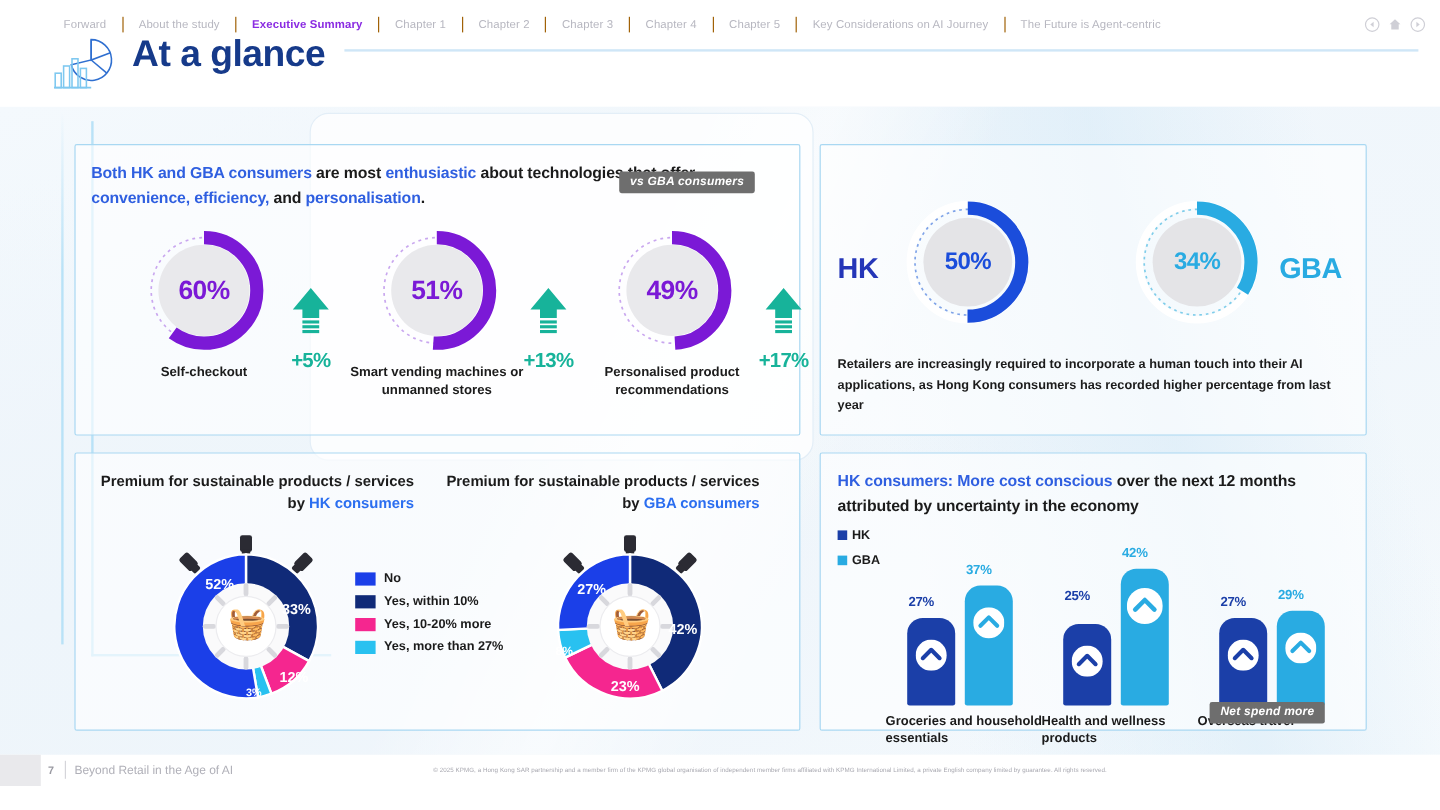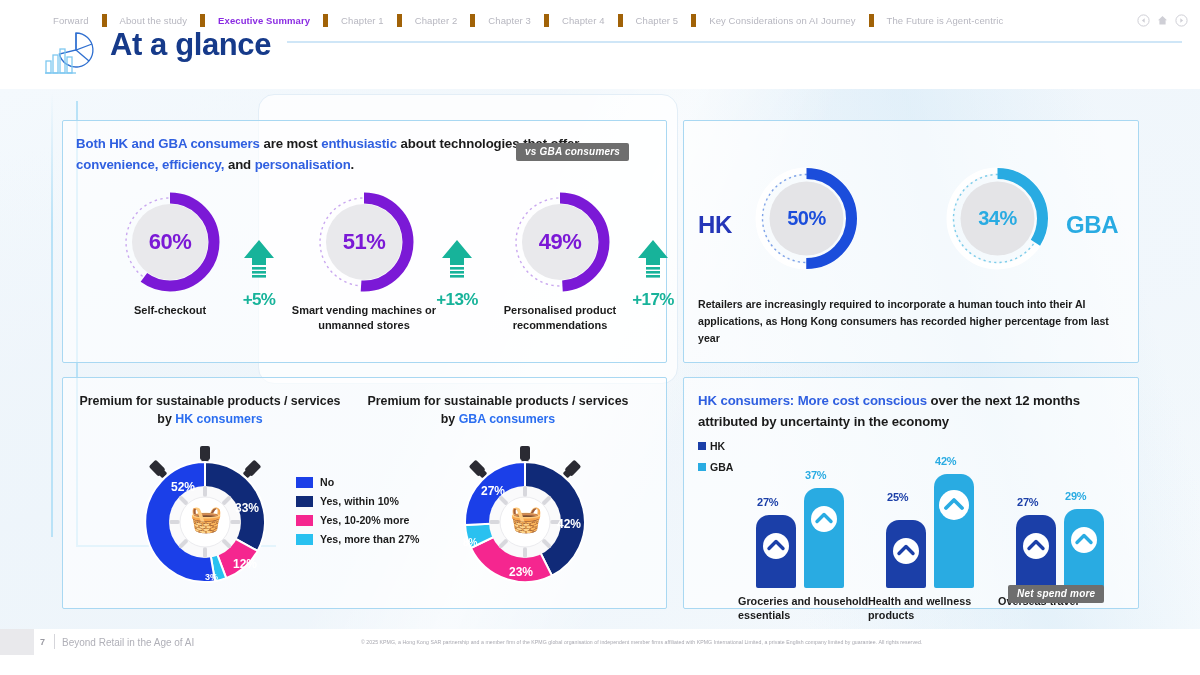--- a/index.html
+++ b/index.html
@@ -21,21 +21,21 @@
     background: #ffffff;
     font-size: 9.5px;
     color: #b9b9c2;
     position: relative;
     z-index: 20;
   }
   .nav-item {
     padding: 0 13px;
     white-space: nowrap;
     letter-spacing: .1px;
-    border-left: 5px solid #a16207;
+    border-left: 1px solid #a16207;
     line-height: 13px;
     color: #b7b7c0;
   }
   .nav-item:first-child { border-left: none; }
   .nav-item.active { color: #8a2be2; font-weight: bold; }
   .nav-ctrls { margin-left: auto; display: flex; gap: 6px; align-items: center; padding-right: 4px; }
   .nav-ctrls svg { display: block; }
 
   
   .title-row {
@@ -161,21 +161,21 @@
     letter-spacing: -0.4px;
   }
   .note {
     position: absolute;
     font-size: 10.6px; font-weight: bold; color: #1b1b1b;
     line-height: 17px; text-align: left;
   }
 
   
   .pie-title {
-    position: absolute; text-align: center;
+    position: absolute; text-align: right;
     font-size: 12.4px; font-weight: bold; color: #1b1b1b; line-height: 18px;
   }
   .pie { position: absolute; }
   .pie svg { display: block; }
   .basket { position: absolute; font-size: 26px; line-height: 1; }
 
   .legend { position: absolute; }
   .legend-row { display: flex; align-items: center; margin-bottom: 7px; }
   .legend-sw { width: 17px; height: 11px; margin-right: 7px; flex: 0 0 17px; }
   .legend-tx { font-size: 10.6px; font-weight: bold; color: #1b1b1b; white-space: nowrap; }

